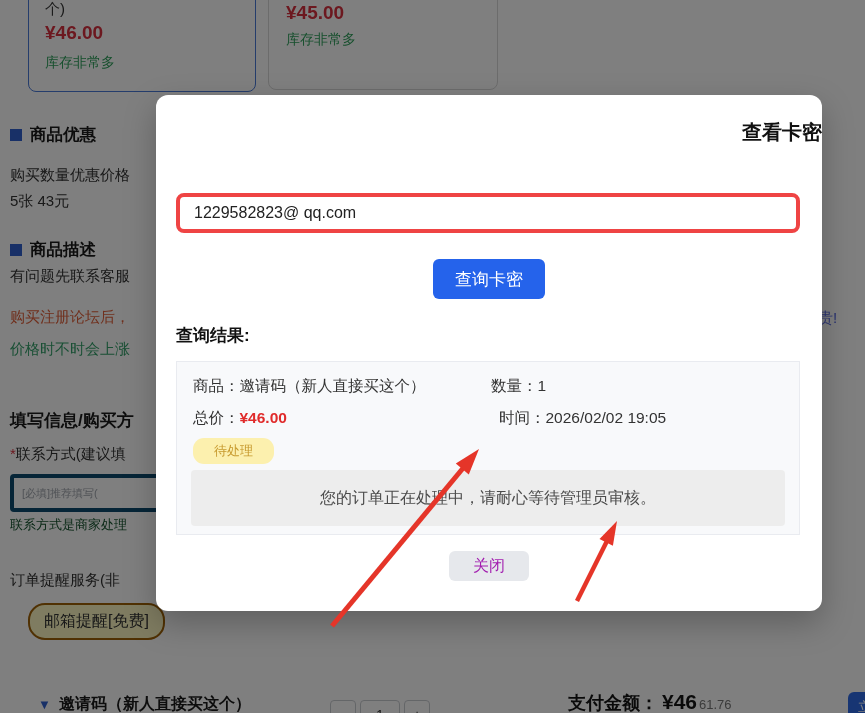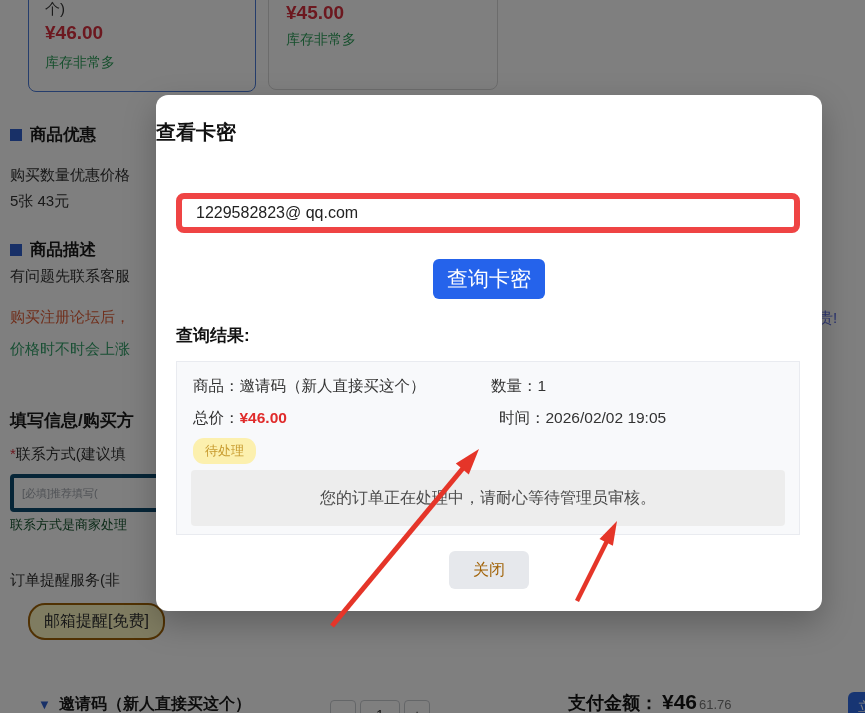--- a/index.html
+++ b/index.html
@@ -49,53 +49,53 @@
     background:#2e6be6;border-radius:6px;color:#fff;font-size:13px;
     display:flex;align-items:center;padding-left:10px;box-sizing:border-box;
   }
   
   #overlay{position:absolute;inset:0;background:rgba(0,0,0,0.5);z-index:10;}
   
   #modal{
     position:absolute;left:156px;top:95px;width:666px;height:516px;z-index:20;
     background:#fff;border-radius:12px;box-shadow:0 12px 32px rgba(0,0,0,0.25);
   }
-  .m-title{position:absolute;top:24px;left:0;right:0;text-align:left;
+  .m-title{position:absolute;top:24px;left:0;right:0;text-align:right;
     font-size:20px;font-weight:bold;color:#111;}
   .m-label{position:absolute;left:20px;top:64px;font-size:16px;color:#3c3c3c;}
   .m-input{
     position:absolute;left:20px;top:98px;width:624px;height:40px;box-sizing:border-box;
-    border:6px solid #ef4444;border-radius:8px;font-size:16px;color:#222;padding:0 14px;
+    border:4px solid #ef4444;border-radius:8px;font-size:16px;color:#222;padding:0 14px;
     font-family:inherit;background:#fff;
   }
   .m-query{
     position:absolute;left:50%;transform:translateX(-50%);top:164px;width:112px;height:40px;
-    background:#2563eb;border:none;border-radius:6px;color:#fff;font-size:21px;
+    background:#2563eb;border:none;border-radius:6px;color:#fff;font-size:17px;
     cursor:pointer;font-family:inherit;
   }
   .m-result-title{position:absolute;left:20px;top:229px;font-size:17px;font-weight:bold;color:#111;}
   .m-result-box{
     position:absolute;left:20px;top:266px;width:624px;height:174px;box-sizing:border-box;
     background:#f8f9fb;border:1px solid #e9ebf0;border-radius:0;
   }
   .r-cell{position:absolute;font-size:15.5px;color:#333;white-space:nowrap;}
   .r-label{color:#333;}
   .r-total{color:#e02b2b;font-weight:bold;}
   .badge{
     position:absolute;left:16px;top:76px;background:#fcf0ae;color:#c79a2e;
-    font-size:13px;padding:4px 12px;border-radius:11px;
+    font-size:13px;padding:4px 21px;border-radius:11px;
   }
   .r-msg{
     position:absolute;left:14px;right:14px;top:108px;height:56px;background:#ededed;
     border-radius:4px;display:flex;align-items:center;justify-content:center;
     font-size:16px;color:#4b4b4b;
   }
   .m-close{
-    position:absolute;left:50%;transform:translateX(-50%);top:456px;width:80px;height:38px;
-    background:#e6e8ec;border:none;border-radius:6px;font-size:16px;color:#a16207;
+    position:absolute;left:50%;transform:translateX(-50%);top:456px;width:80px;height:30px;
+    background:#e6e8ec;border:none;border-radius:6px;font-size:16px;color:#a21caf;
     cursor:pointer;font-family:inherit;
   }
   
   #arrows{position:absolute;inset:0;z-index:30;pointer-events:none;}
 </style>
 </head>
 <body>
 
 <div id="stage">
 

